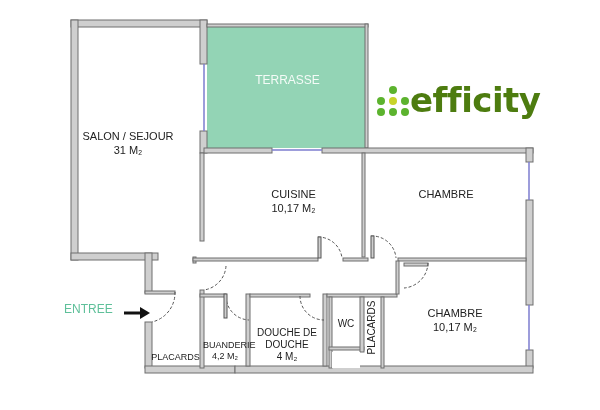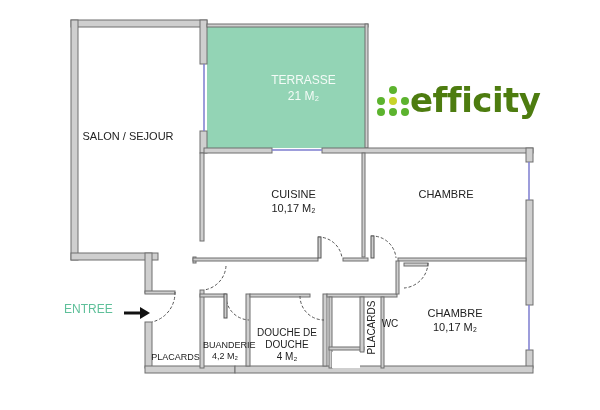--- a/index.html
+++ b/index.html
@@ -107,24 +107,24 @@
     <circle cx="381" cy="112" r="4" fill="#5cb32e"></circle>
     <circle cx="393" cy="112" r="4" fill="#5cb32e"></circle>
     <circle cx="405" cy="112" r="4" fill="#5cb32e"></circle>
   </g>
 </svg>
 
 <div class="logo-text">efficity</div>
 
 <div class="lbl" style="left:80px; top:129px; width:96px;">
   <div>SALON / SEJOUR</div>
+  <div>31 M₂</div>
 </div>
-<div class="lbl terrasse" style="left:226px; top:72px; width:155px;">
+<div class="lbl terrasse" style="left:210px; top:72px; width:155px;">
   <div>TERRASSE</div>
-  <div>21 M₂</div>
 </div>
 <div class="lbl" style="left:215px; top:187px; width:157px;">
   <div>CUISINE</div>
   <div>10,17 M₂</div>
 </div>
 <div class="lbl" style="left:366px; top:187px; width:160px;">
   <div>CHAMBRE</div>
 </div>
 <div class="lbl" style="left:384px; top:306px; width:142px;">
   <div>CHAMBRE</div>
@@ -132,21 +132,21 @@
 </div>
 <div class="lbl sm" style="left:203px; top:340px; width:44px;">
   <div>BUANDERIE</div>
   <div>4,2 M₂</div>
 </div>
 <div class="lbl" style="left:251px; top:327px; width:72px; font-size:10px; line-height:12px;">
   <div>DOUCHE DE</div>
   <div>DOUCHE</div>
   <div>4 M₂</div>
 </div>
-<div class="lbl" style="left:332px; top:317px; width:28px; font-size:10px;padding-left:44px;">
+<div class="lbl" style="left:332px; top:317px; width:28px; font-size:10px;">
   <div>WC</div>
 </div>
 <div class="lbl sm" style="left:151px; top:352px; width:49px;">
   <div>PLACARDS</div>
 </div>
 <div class="vert" style="left:346px; top:324px; width:50px; text-align:center;">PLACARDS</div>
 
 <div class="entree">ENTREE</div>
 
 </body></html>

